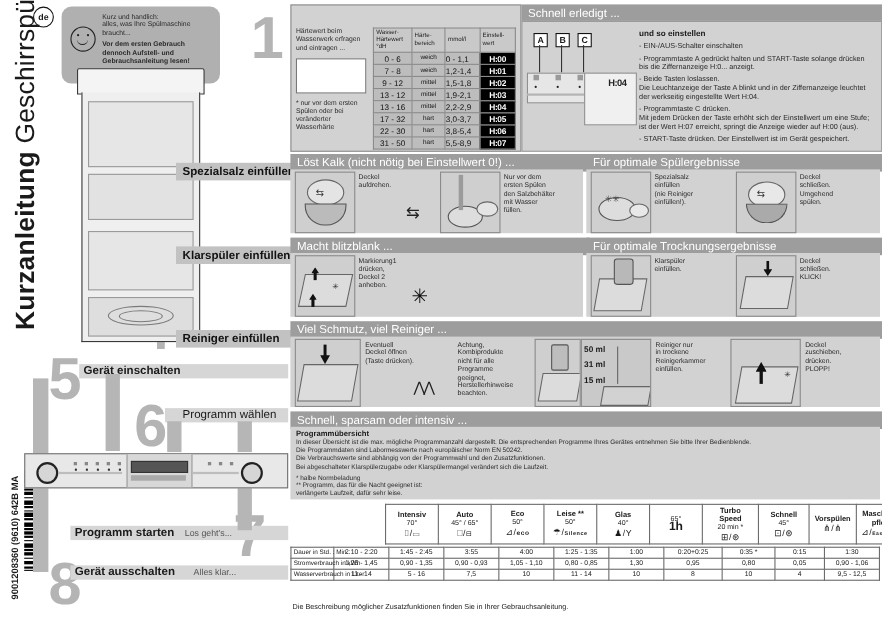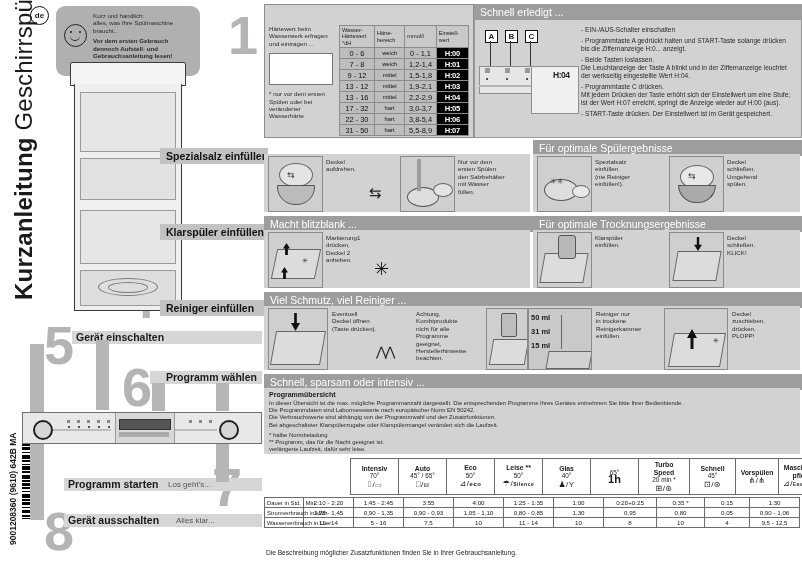--- a/index.html
+++ b/index.html
@@ -45,21 +45,21 @@
            line-height:1;user-select:none;}
   .dw-ell{position:absolute;border:1px solid #7a7a7a;border-radius:50%;}
 
   
   table.hard{border-collapse:collapse;width:100%;font-size:6.4px;}
   table.hard th{background:#c9c9c9;border:1px solid #8b8b8b;font-weight:normal;
                 font-size:5.6px;line-height:6.4px;padding:1px 2px;text-align:left;color:#222;}
   table.hard td{border:1px solid #8b8b8b;padding:0;height:10px;}
   .hcell{background:#bdbdbd;font-size:7.4px;text-align:center;color:#111;}
   .hcell.mid{font-size:5.8px;}
-  .hcell.r{text-align:center;padding-right:0;}
+  .hcell.r{text-align:left;padding-right:0;}
   .hset{background:#000;color:#fff;font-weight:bold;font-size:7.6px;
         text-align:center;letter-spacing:-.3px;}
 
   
   .cp{position:absolute;background:#e8e8e8;border:1px solid #6f6f6f;}
   .cp-seg{position:absolute;background:#e0e0e0;border-left:1px solid #9a9a9a;
           border-right:1px solid #9a9a9a;}
   .cp-knob{position:absolute;border:2px solid #222;border-radius:50%;background:#d6d6d6;}
   .cp-led{position:absolute;width:3px;height:3px;background:#888;}
   .cp-dot{position:absolute;width:1.6px;height:1.6px;background:#333;border-radius:50%;}
@@ -152,21 +152,21 @@
   </div>
 
   <div class="abs bandhdr" style="left:160px;top:148px;width:102px;font-weight:bold;color:#111;background:#c2c2c2;">Spezialsalz einfüllen</div>
   <div class="abs bandhdr" style="left:160px;top:224px;width:102px;font-weight:bold;color:#111;background:#c2c2c2;">Klarspüler einfüllen</div>
   <div class="abs bandhdr" style="left:160px;top:300px;width:102px;font-weight:bold;color:#111;background:#c2c2c2;">Reiniger einfüllen</div>
 
   <div class="abs" style="left:72px;top:331px;width:190px;height:13px;background:#d6d6d6;"></div>
   <div class="abs" style="left:76px;top:331px;font-size:10.5px;font-weight:bold;line-height:13px;">Gerät einschalten</div>
 
   <div class="abs" style="left:150px;top:371px;width:112px;height:13px;background:#d6d6d6;"></div>
-  <div class="abs" style="left:166px;top:371px;font-size:10.5px;font-weight:bold;line-height:13px;">Programm wählen</div>
+  <div class="abs" style="left:166px;top:371px;font-size:10.5px;font-weight:normal;line-height:13px;">Programm wählen</div>
 
   <div class="abs" style="left:64px;top:478px;width:198px;height:13px;background:#d6d6d6;"></div>
   <div class="abs" style="left:68px;top:478px;font-size:10.5px;font-weight:bold;line-height:13px;">Programm starten</div>
   <div class="abs" style="left:168px;top:479px;font-size:8px;color:#555;line-height:12px;">Los geht's...</div>
 
   <div class="abs" style="left:64px;top:514px;width:198px;height:13px;background:#d6d6d6;"></div>
   <div class="abs" style="left:68px;top:514px;font-size:10.5px;font-weight:bold;line-height:13px;">Gerät ausschalten</div>
   <div class="abs" style="left:176px;top:515px;font-size:8px;color:#555;line-height:12px;">Alles klar...</div>
 
   <div class="abs" style="left:30px;top:344px;width:14px;height:70px;background:#b6b6b6;"></div>
@@ -295,33 +295,35 @@
       <div class="abs" style="left:46px;top:38px;width:5px;height:5px;background:#9a9a9a;"></div>
       <div class="abs" style="left:7px;top:48px;width:2px;height:2px;background:#222;border-radius:50%;"></div>
       <div class="abs" style="left:27px;top:48px;width:2px;height:2px;background:#222;border-radius:50%;"></div>
       <div class="abs" style="left:47px;top:48px;width:2px;height:2px;background:#222;border-radius:50%;"></div>
       <div class="abs" style="left:0px;top:55px;width:98px;height:2px;background:#b4b4b4;"></div>
       <div class="abs" style="left:52px;top:36px;width:46px;height:46px;background:#f0f0f0;border:1px solid #8f8f8f;"></div>
       <div class="abs" style="left:74px;top:40px;font-size:8.5px;font-weight:bold;color:#222;letter-spacing:-.5px;">H:04</div>
     </div>
 
     <div class="abs" style="left:106px;top:6px;width:214px;">
+      <div style="font-size:7.4px;font-weight:bold;margin-bottom:4px;">und so einstellen</div>
       <div class="tiny2" style="white-space:pre-line;margin-bottom:3px;">- EIN-/AUS-Schalter einschalten</div>
       <div class="tiny2" style="white-space:pre-line;margin-bottom:3px;">- Programmtaste A gedrückt halten und START-Taste solange drücken
   bis die Ziffernanzeige H:0... anzeigt.</div>
       <div class="tiny2" style="white-space:pre-line;margin-bottom:3px;">- Beide Tasten loslassen.
   Die Leuchtanzeige der Taste A blinkt und in der Ziffernanzeige leuchtet
   der werkseitig eingestellte Wert H:04.</div>
       <div class="tiny2" style="white-space:pre-line;margin-bottom:3px;">- Programmtaste C drücken.
   Mit jedem Drücken der Taste erhöht sich der Einstellwert um eine Stufe;
   ist der Wert H:07 erreicht, springt die Anzeige wieder auf H:00 (aus).</div>
       <div class="tiny2" style="white-space:pre-line;">- START-Taste drücken. Der Einstellwert ist im Gerät gespeichert.</div>
     </div>
   </div>
 
+  <div class="abs bandhdr" style="left:264px;top:140px;width:266px;">Löst Kalk (nicht nötig bei Einstellwert 0!) ...</div>
   <div class="abs bandhdr" style="left:533px;top:140px;width:267px;">Für optimale Spülergebnisse</div>
 
   <div class="abs panel" style="left:264px;top:154px;width:266px;height:58px;">
     <div class="photo" style="position:absolute;left:4px;top:2px;width:53px;height:54px;">
       <div style="position:absolute;left:10px;top:6px;width:32px;height:22px;border:1px solid #666;border-radius:50%;background:#e4e4e4;"></div>
       <div style="position:absolute;left:8px;top:28px;width:36px;height:18px;border:1px solid #555;border-radius:0 0 18px 18px;background:#bbb;"></div>
       <div style="position:absolute;left:18px;top:13px;font-size:9px;color:#333;">⇆</div>
     </div>
     <div class="tiny" style="position:absolute;left:62px;top:4px;white-space:pre-line;">Deckel
 aufdrehen.</div>

